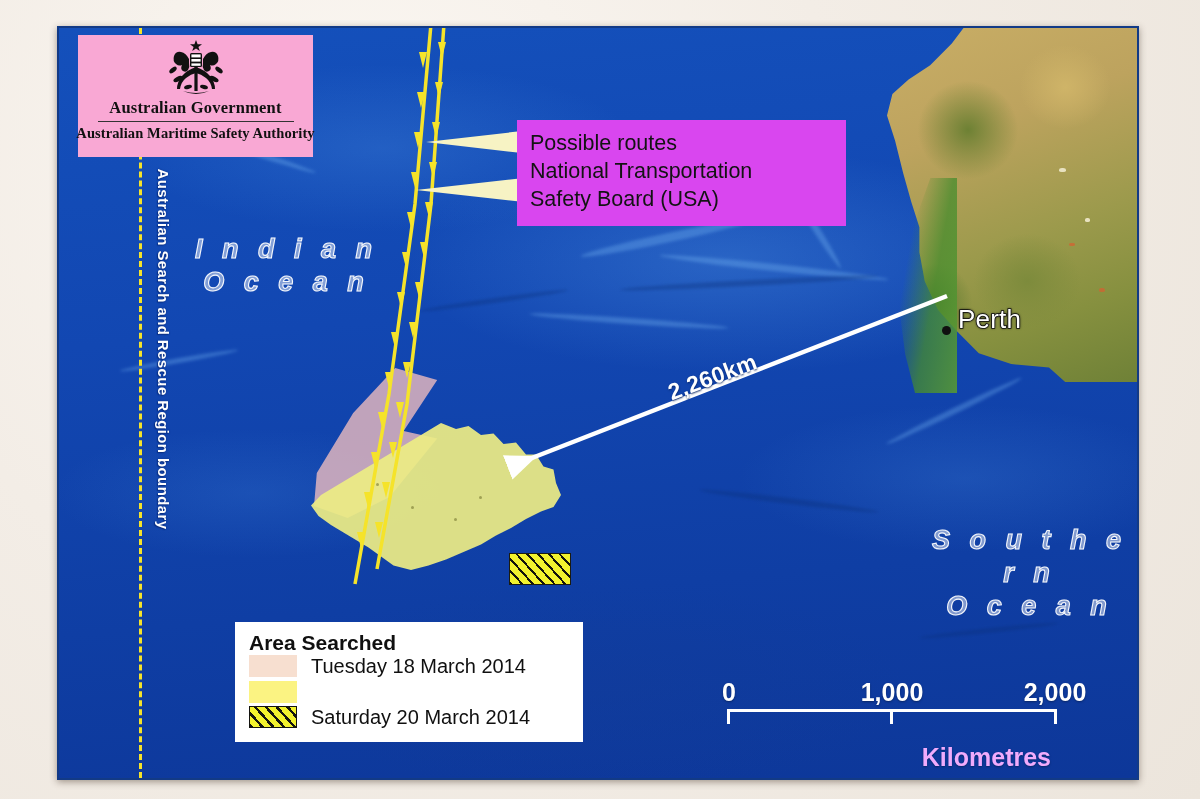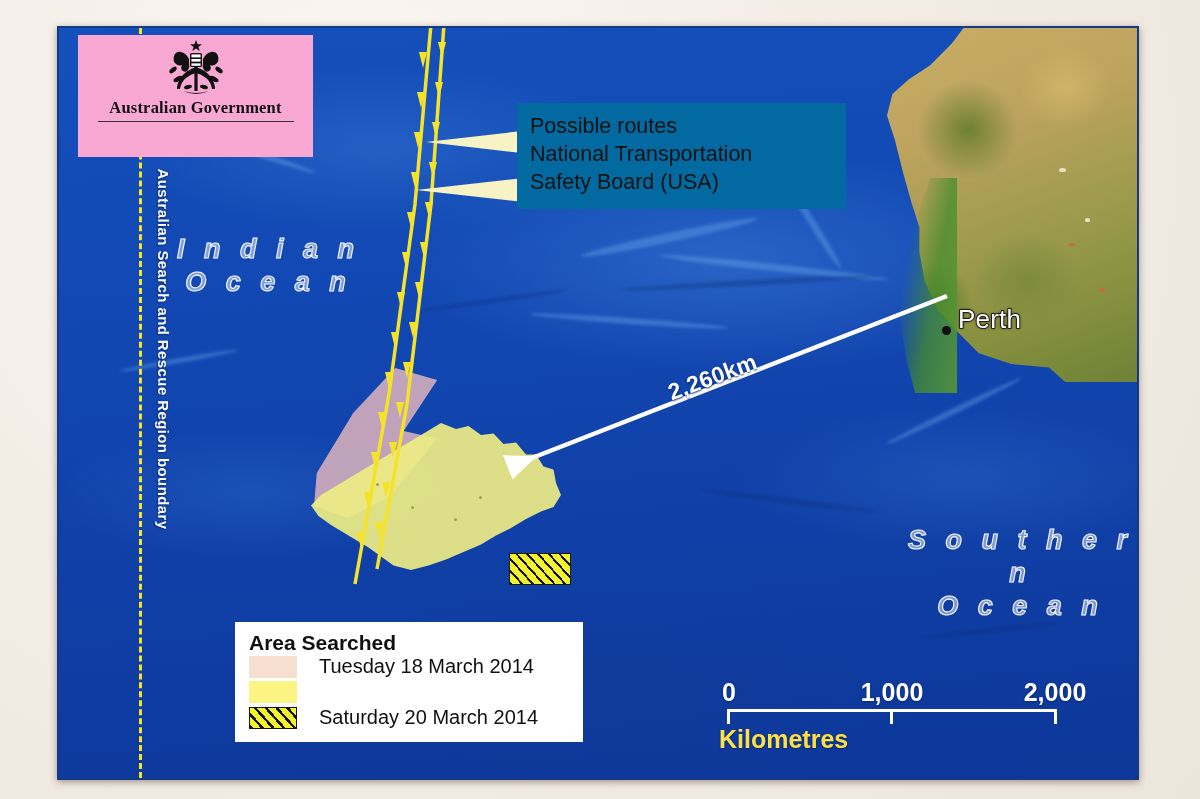--- a/index.html
+++ b/index.html
@@ -73,20 +73,21 @@
     white-space:nowrap;
   }
   
   .ocean-label{
     position:absolute;font-style:italic;font-weight:bold;
     letter-spacing:6px;line-height:1.22;text-align:center;
     color:rgba(255,255,255,.06);
     -webkit-text-stroke:1.1px rgba(255,255,255,.94);
     text-shadow:0 0 1px rgba(255,255,255,.45);
     white-space:pre-line;
+    margin-left:18px;
   }
   #indian-ocean{left:118px;top:205px;font-size:27px;}
   #southern-ocean{left:845px;top:496px;font-size:27px;}
   
   #area-tuesday{
     position:absolute;left:255px;top:340px;width:140px;height:150px;
     background:#e6b8be;opacity:.82;
     clip-path:polygon(58% 0%, 88% 8%, 64% 42%, 88% 47%, 54% 86%, 24% 100%, 0% 92%, 2% 70%, 28% 30%);
   }
   #area-wednesday{
@@ -126,22 +127,22 @@
   #perth{position:absolute;left:883px;top:276px;display:flex;align-items:flex-end;gap:7px;}
   #perth-dot{width:9px;height:9px;border-radius:50%;background:#101010;flex:0 0 auto;}
   #perth-label{
     color:#ffffff;font-size:26px;font-weight:normal;letter-spacing:.2px;
     -webkit-text-stroke:1.6px #111111;
     paint-order:stroke fill;
     text-shadow:0 0 2px #111,0 0 3px #111;
   }
   
   #callout-box{
-    position:absolute;left:458px;top:75px;width:303px;
-    background:#0369a1;
+    position:absolute;left:458px;top:92px;width:303px;
+    background:#d946ef;
     padding:10px 13px 12px 13px;
     color:#131313;font-size:21.5px;line-height:1.3;
     white-space:pre-line;
   }
   .callout-tail{position:absolute;width:0;height:0;}
   #tail-top{
     left:367px;top:103px;
     border-top:11px solid transparent;border-bottom:11px solid transparent;
     border-right:96px solid #f7f3c4;
   }
@@ -166,42 +167,42 @@
   #logo-amsa{
     font-family:"Liberation Serif", serif;font-weight:bold;
     font-size:14.5px;color:#111;letter-spacing:.1px;white-space:nowrap;
   }
   
   #legend{
     position:absolute;left:176px;top:594px;width:348px;
     background:#ffffff;padding:9px 12px 10px 14px;box-sizing:border-box;
   }
   #legend-title{font-size:21px;font-weight:bold;color:#101010;}
-  .legend-row{display:flex;align-items:flex-end;margin-bottom:3px;gap:8px;}
+  .legend-row{display:flex;align-items:flex-start;margin-bottom:3px;}
   .swatch{width:48px;height:22px;flex:0 0 auto;margin-right:14px;}
   .sw-tuesday{background:#f7dfd0;}
   .sw-wednesday{background:#fbf382;}
   .sw-thursday{
     background:#f2f22e;border:1.5px solid #141410;box-sizing:border-box;
     background-image:repeating-linear-gradient(48deg,#141410 0 2.5px,rgba(0,0,0,0) 2.5px 8px);
     background-color:#f2f22e;
   }
   .legend-label{font-size:20px;color:#101010;white-space:nowrap;}
   
   #scalebar{position:absolute;left:660px;top:650px;width:352px;}
   #scale-nums{position:relative;height:30px;}
   .scale-num{
     position:absolute;top:0;color:#ffffff;font-size:25px;font-weight:bold;
     text-shadow:0 1px 2px rgba(8,34,90,.8);transform:translateX(-50%);
   }
   #scale-rule{position:relative;height:16px;margin-top:1px;}
   #scale-line{position:absolute;left:8px;top:0;width:330px;height:3px;background:#ffffff;}
   .scale-tick{position:absolute;top:0;width:3px;height:15px;background:#ffffff;}
   #scale-caption{
-    margin-top:0;text-align:left;color:#fde047;font-size:25px;font-weight:bold;
+    margin-top:18px;text-align:right;color:#f0abfc;font-size:25px;font-weight:bold;
     text-shadow:0 1px 2px rgba(8,34,90,.8);padding-right:20px;
   }
 </style>
 </head>
 <body>
 
 <div id="photo-backdrop"></div>
 
 <div id="map-plate">
 
@@ -324,20 +325,21 @@
         <ellipse cx="45" cy="48" rx="4" ry="2" transform="rotate(14 45 48)"></ellipse>
       </g>
       <g fill="#ffffff">
         <rect x="32.4" y="15.4" width="9.2" height="3"></rect>
         <rect x="32.4" y="20" width="9.2" height="2.6"></rect>
         <rect x="32.4" y="24.4" width="9.2" height="2.4"></rect>
       </g>
     </svg>
     <div id="logo-gov">Australian Government</div>
     <div id="logo-divider"></div>
+    <div id="logo-amsa">Australian Maritime Safety Authority</div>
   </div>
 
   <div id="legend">
     <div id="legend-title">Area Searched</div>
     <div class="legend-row">
       <span class="swatch sw-tuesday"></span>
       <span class="legend-label">Tuesday 18 March 2014</span>
     </div>
     <div class="legend-row">
       <span class="swatch sw-wednesday"></span>

